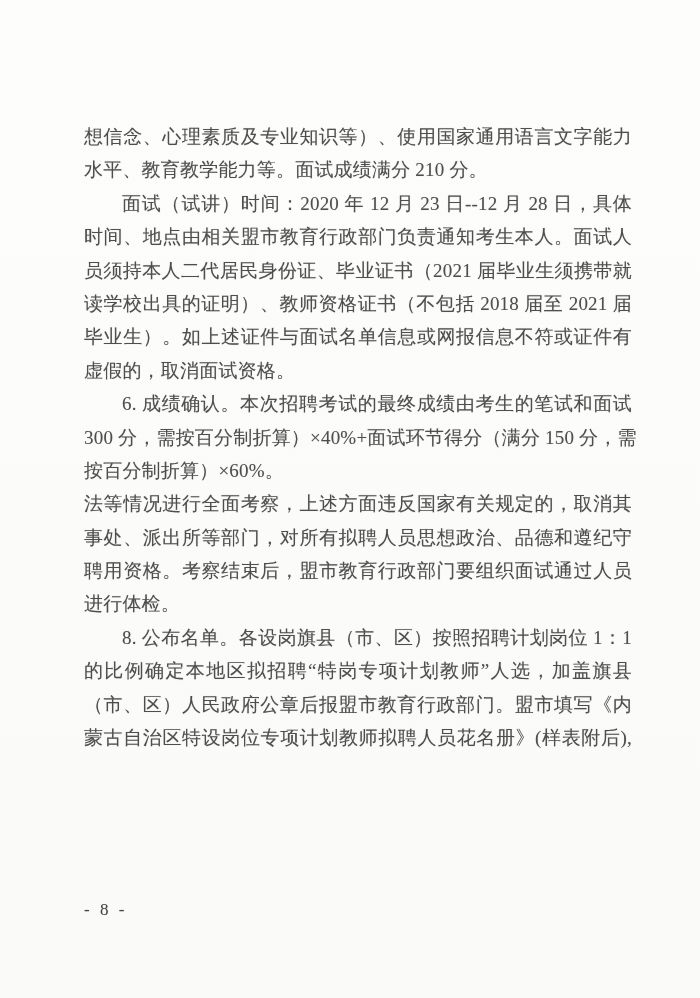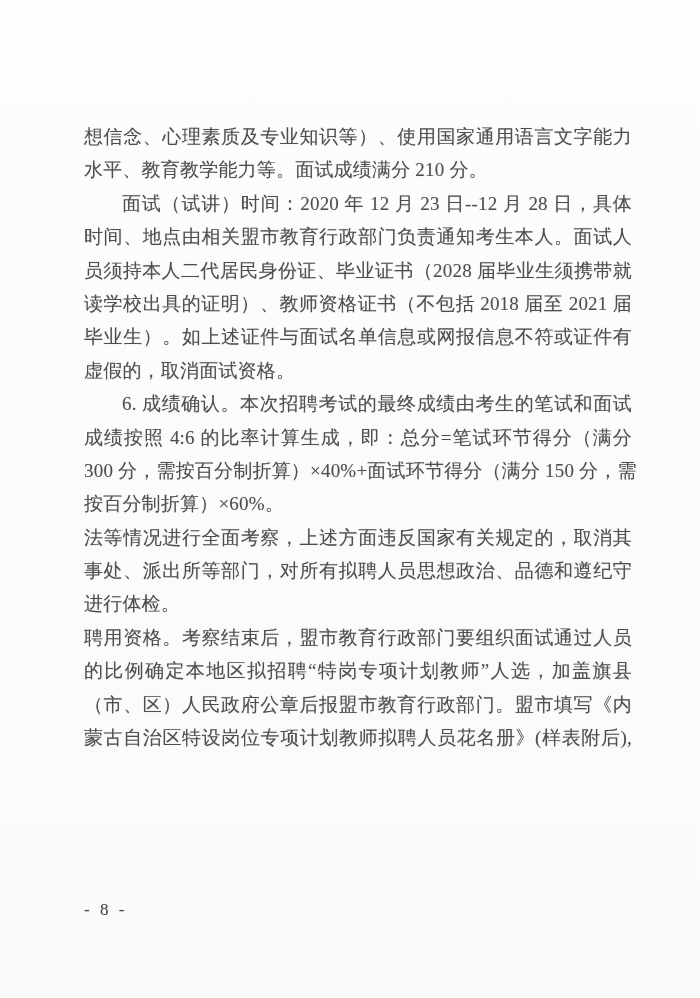--- a/index.html
+++ b/index.html
@@ -57,37 +57,37 @@
 <div class="page">
   <div class="doc-body">
 
   <div class="paragraph">
         <div class="line fill">想信念、心理素质及专业知识等）、使用国家通用语言文字能力</div>
         <div class="line">水平、教育教学能力等。面试成绩满分 210 分。</div>
       </div>
       <div class="paragraph">
         <div class="line fill indent">面试（试讲）时间：2020 年 12 月 23 日--12 月 28 日，具体</div>
         <div class="line fill">时间、地点由相关盟市教育行政部门负责通知考生本人。面试人</div>
-        <div class="line fill">员须持本人二代居民身份证、毕业证书（2028 届毕业生须携带就</div>
+        <div class="line fill">员须持本人二代居民身份证、毕业证书（2021 届毕业生须携带就</div>
         <div class="line fill">读学校出具的证明）、教师资格证书（不包括 2018 届至 2021 届</div>
         <div class="line fill">毕业生）。如上述证件与面试名单信息或网报信息不符或证件有</div>
         <div class="line">虚假的，取消面试资格。</div>
       </div>
       <div class="paragraph">
         <div class="line fill indent">6. 成绩确认。本次招聘考试的最终成绩由考生的笔试和面试</div>
-        <div class="line fill">成绩按照 4:6 的比率计算生成，即：总分=笔试环节得分（满分</div>
         <div class="line fill">300 分，需按百分制折算）×40%+面试环节得分（满分 150 分，需</div>
         <div class="line">按百分制折算）×60%。</div>
       </div>
       <div class="paragraph">
         <div class="line fill">法等情况进行全面考察，上述方面违反国家有关规定的，取消其</div>
         <div class="line fill">事处、派出所等部门，对所有拟聘人员思想政治、品德和遵纪守</div>
+        <div class="line fill">聘用资格。考察结束后，盟市教育行政部门要组织面试通过人员</div>
         <div class="line">进行体检。</div>
-        <div class="line fill">聘用资格。考察结束后，盟市教育行政部门要组织面试通过人员</div>
       </div>
       <div class="paragraph">
+        <div class="line fill indent">8. 公布名单。各设岗旗县（市、区）按照招聘计划岗位 1：1</div>
         <div class="line fill">的比例确定本地区拟招聘“特岗专项计划教师”人选，加盖旗县</div>
         <div class="line fill">（市、区）人民政府公章后报盟市教育行政部门。盟市填写《内</div>
         <div class="line fill">蒙古自治区特设岗位专项计划教师拟聘人员花名册》(样表附后),</div>
       </div>
     </div>
   <div class="page-footer">- 8 -</div>
 </div>
 
 </body></html>

